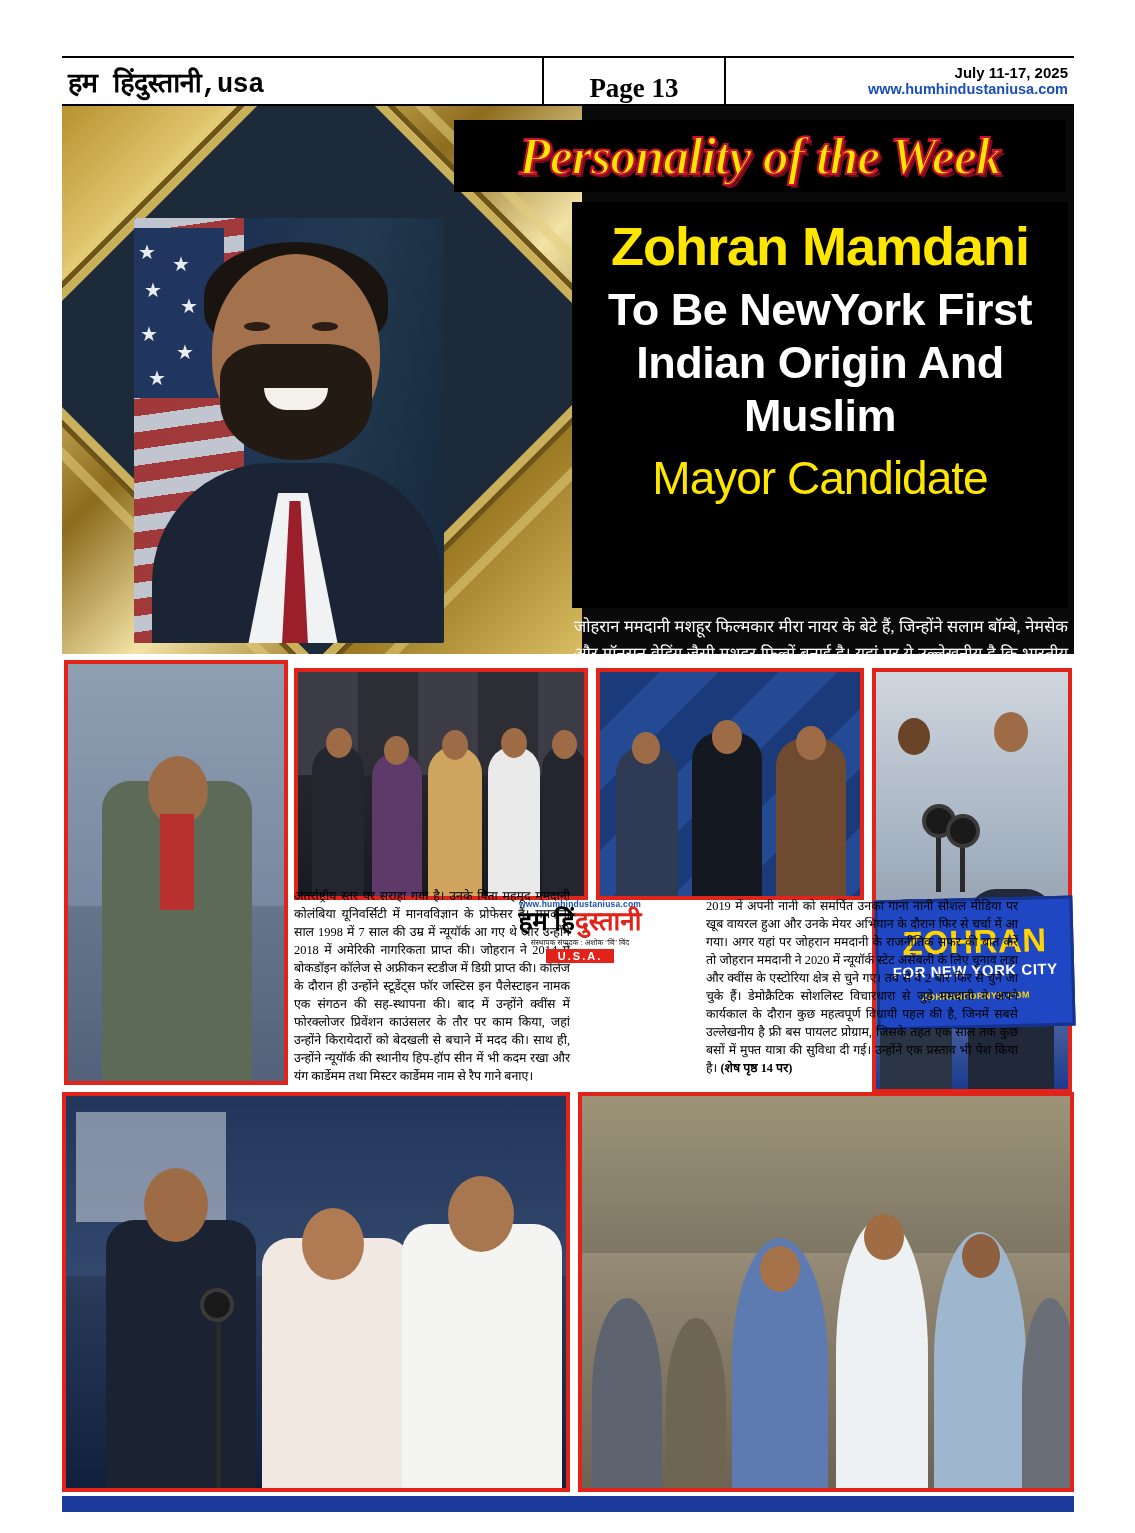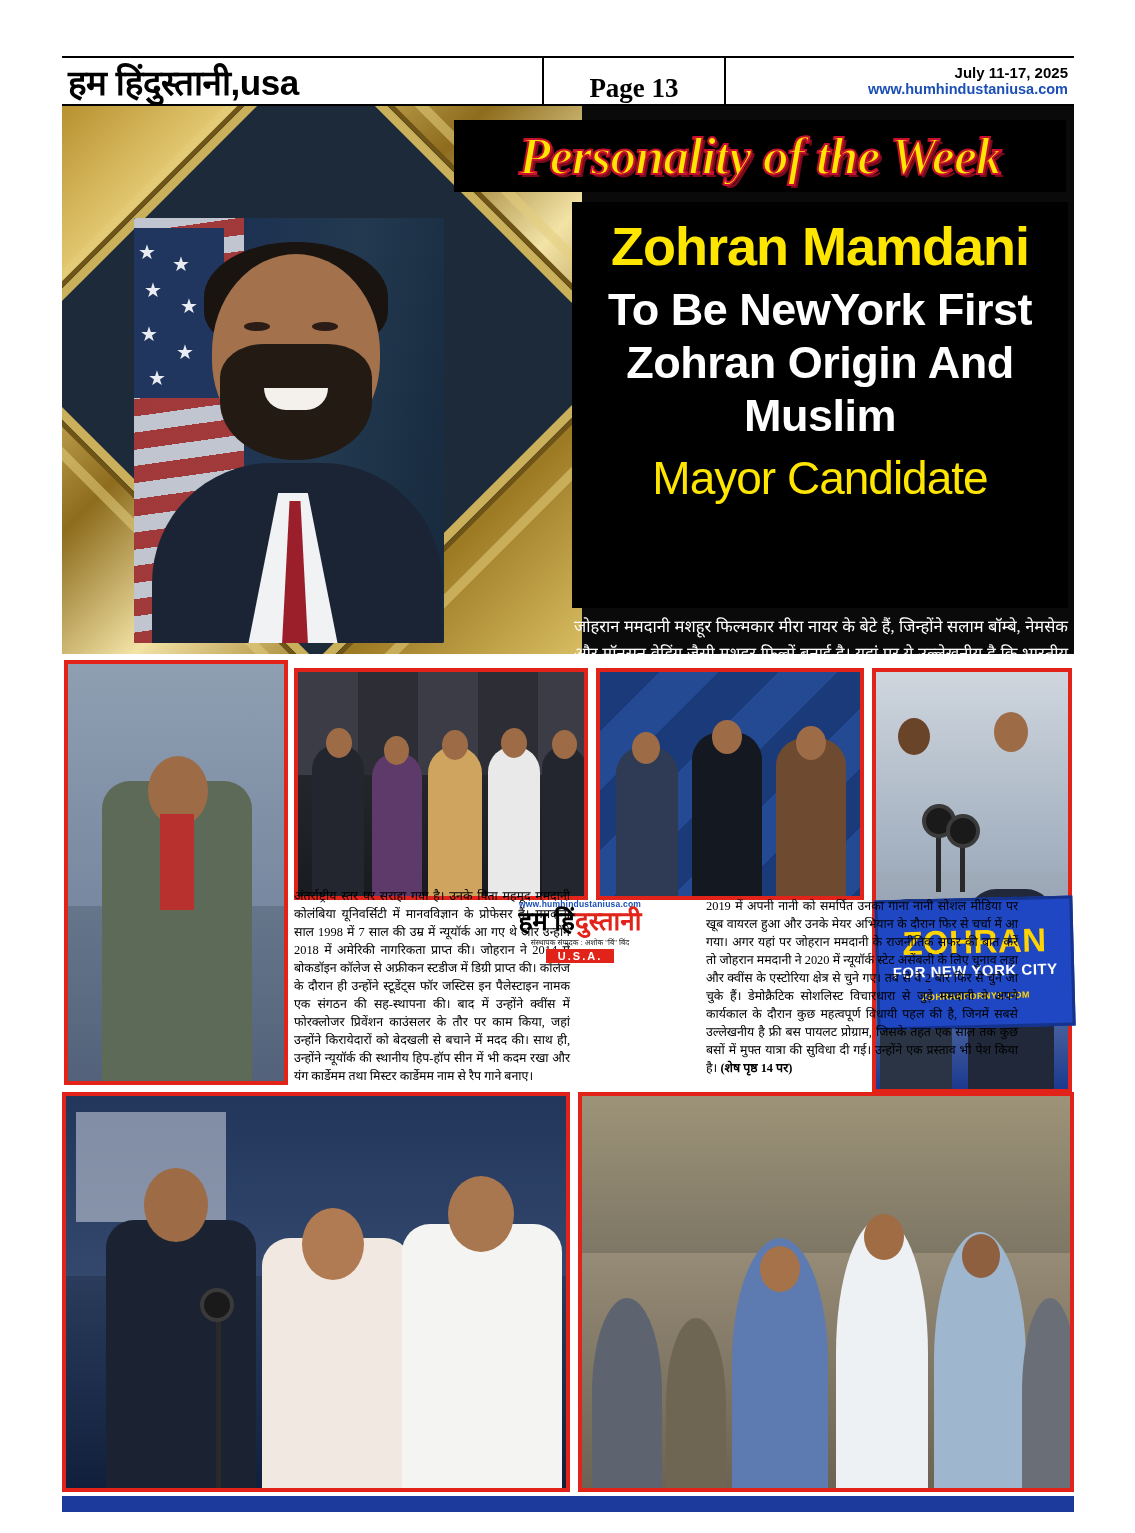--- a/index.html
+++ b/index.html
@@ -35,23 +35,23 @@
     align-items: stretch;
   }
   .masthead-left {
     width: 480px;
     display: flex;
     align-items: center;
     padding-left: 6px;
     box-sizing: border-box;
   }
   .paper-logo {
-    font-family: Liberation Sans, sans-serif;
-    font-weight: bold;
-    font-size: 35px;
+    font-family: Liberation Mono, monospace;
+    font-weight: bold;
+    font-size: 27px;
     color: #000;
     letter-spacing: -0.5px;
     white-space: nowrap;
   }
   .masthead-mid {
     flex: 0 0 180px;
     border-left: 2px solid #000;
     border-right: 2px solid #000;
     display: flex;
     align-items: flex-end;
@@ -519,21 +519,21 @@
       <div class="mouth-shape"></div>
     </div>
 
     <div class="title-band">
       <span class="title-potw">Personality of the Week</span>
     </div>
 
     <div class="name-panel">
       <div class="name-main">Zohran Mamdani</div>
       <div class="name-sub1">To Be NewYork First</div>
-      <div class="name-sub2">Zohran Origin And Muslim</div>
+      <div class="name-sub2">Indian Origin And Muslim</div>
       <div class="name-cand">Mayor Candidate</div>
     </div>
 
     <div class="lead-box">जोहरान ममदानी मशहूर फिल्मकार मीरा नायर के बेटे हैं, जिन्होंने सलाम बॉम्बे, नेमसेक और मॉनसून वेडिंग जैसी मशहूर फिल्में बनाई है। यहां पर ये उल्लेखनीय है कि भारतीय मूल के जोहरान ममदानी ने न्यूयॉर्क सिटी के डैमोक्रैटिक मेयर प्राइमरी चुनाव में इतिहास रच दिया है। विशेष बात ये रही कि इस रेस में उनके प्रमुख प्रतिद्वंद्वी और पूर्व गवर्नर एंड्रयू कुओमो ने ममदानी को ...</div>
   </div>
 
   <div class="row2">
 
     <div class="ph ph1 ph-border-red">
       <div style="position:absolute;left:0;top:0;width:100%;height:58%;background:linear-gradient(180deg,#8f9fb2 0%,#7788a0 100%);"></div>

